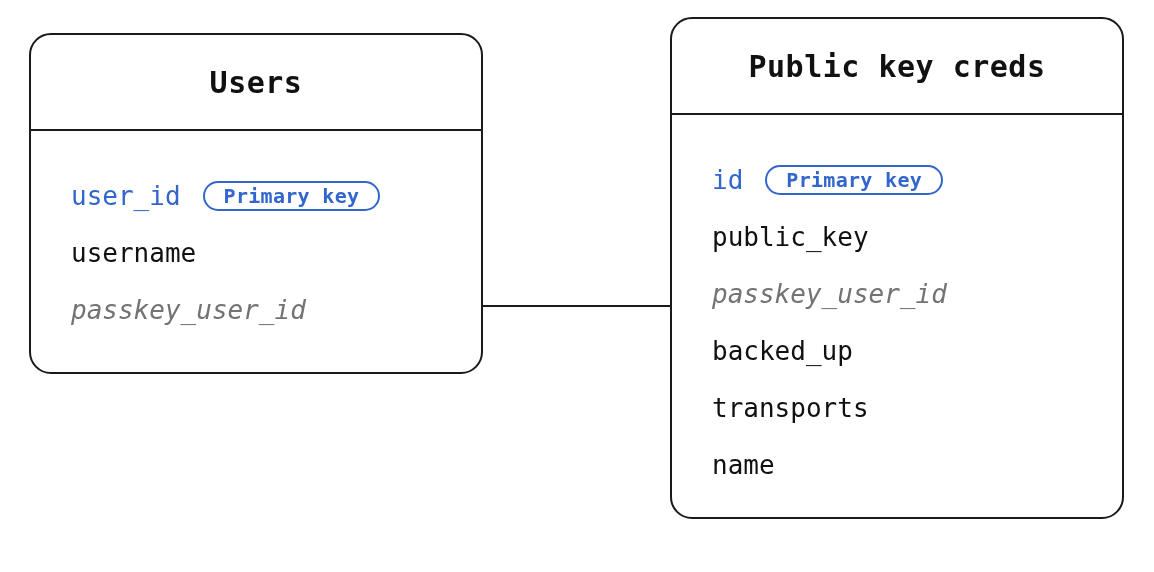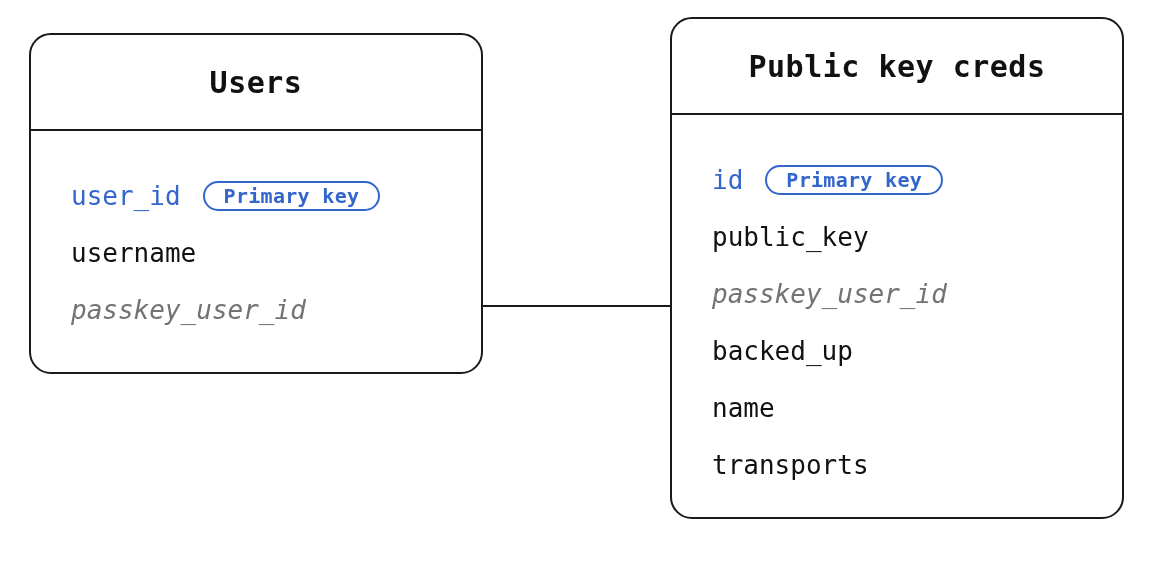--- a/index.html
+++ b/index.html
@@ -136,23 +136,23 @@
 
       <div class="field-row">
         <span class="field-name fk">passkey_user_id</span>
       </div>
 
       <div class="field-row">
         <span class="field-name">backed_up</span>
       </div>
 
       <div class="field-row">
-        <span class="field-name">name</span>
+        <span class="field-name">transports</span>
       </div>
 
       <div class="field-row">
-        <span class="field-name">transports</span>
+        <span class="field-name">name</span>
       </div>
 
     </div>
   </div>
 
 </div>
 
 </body></html>

